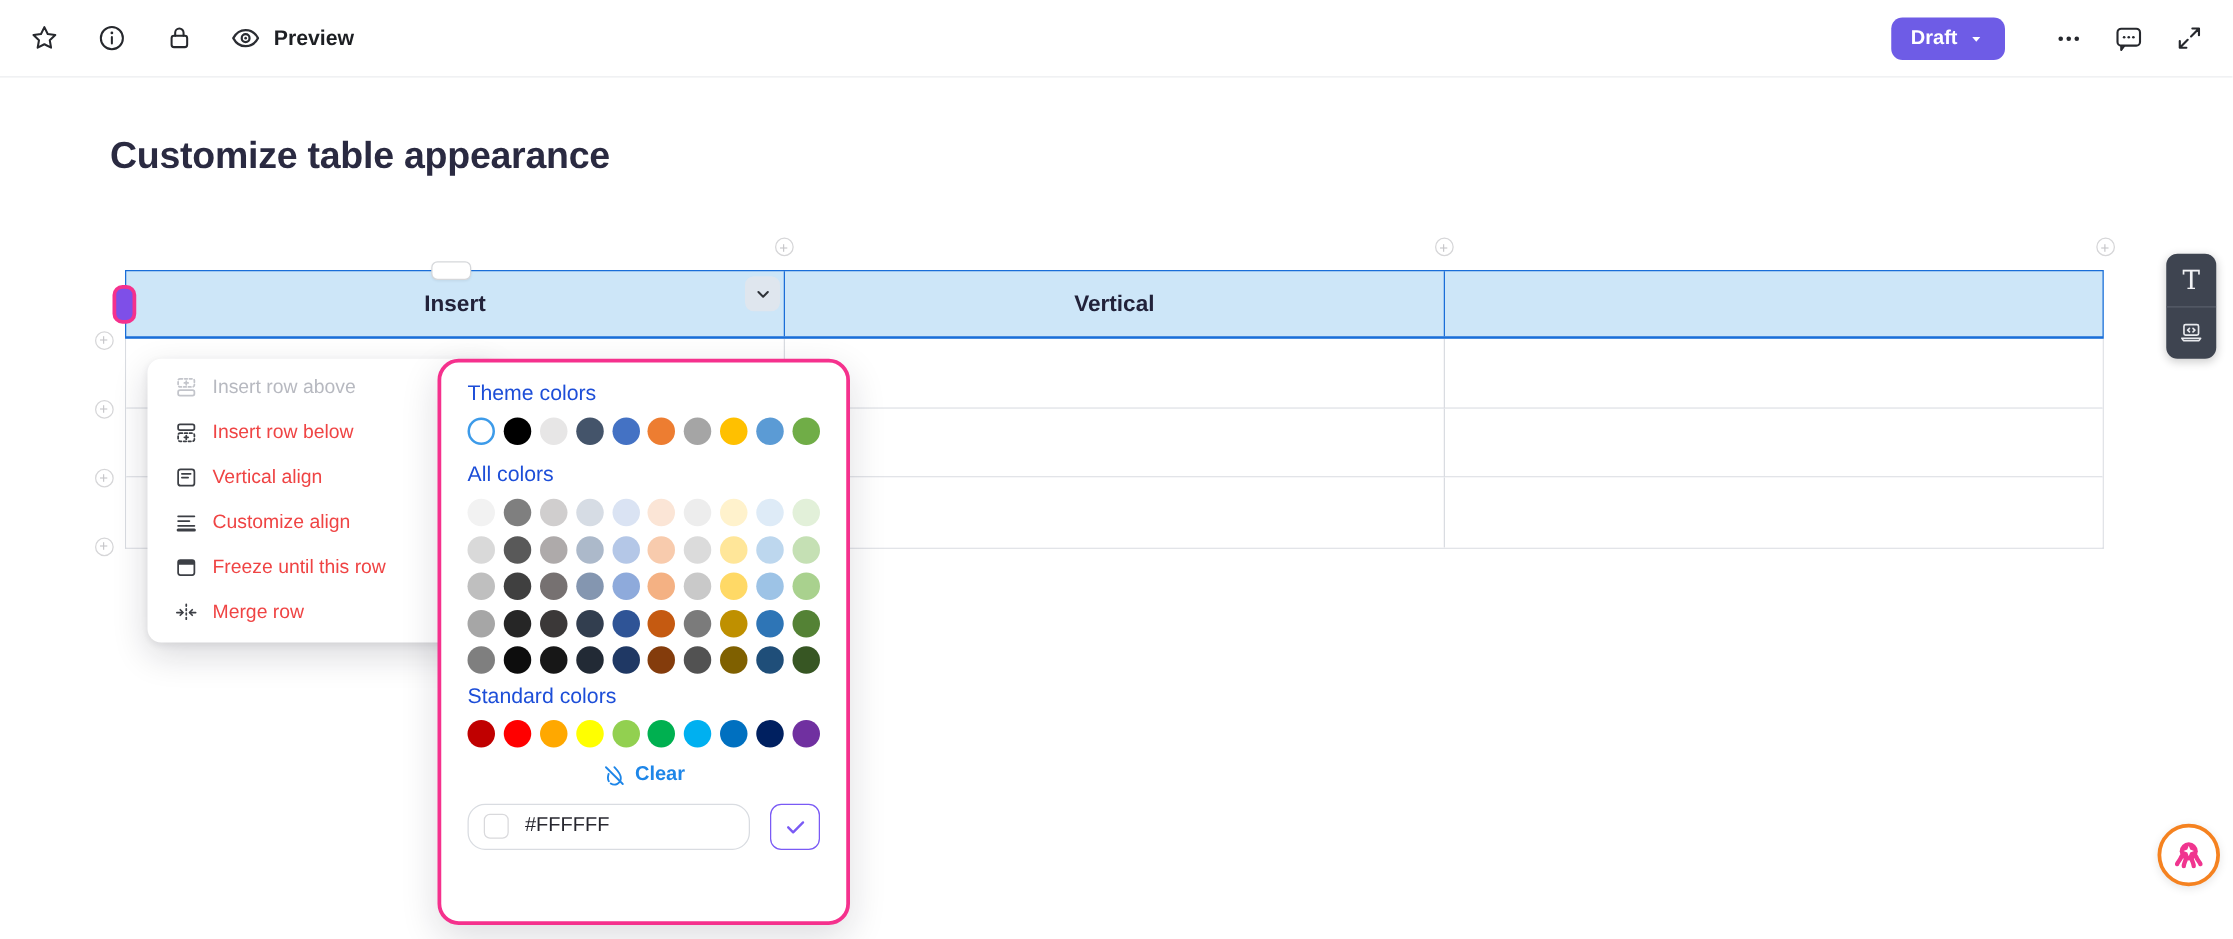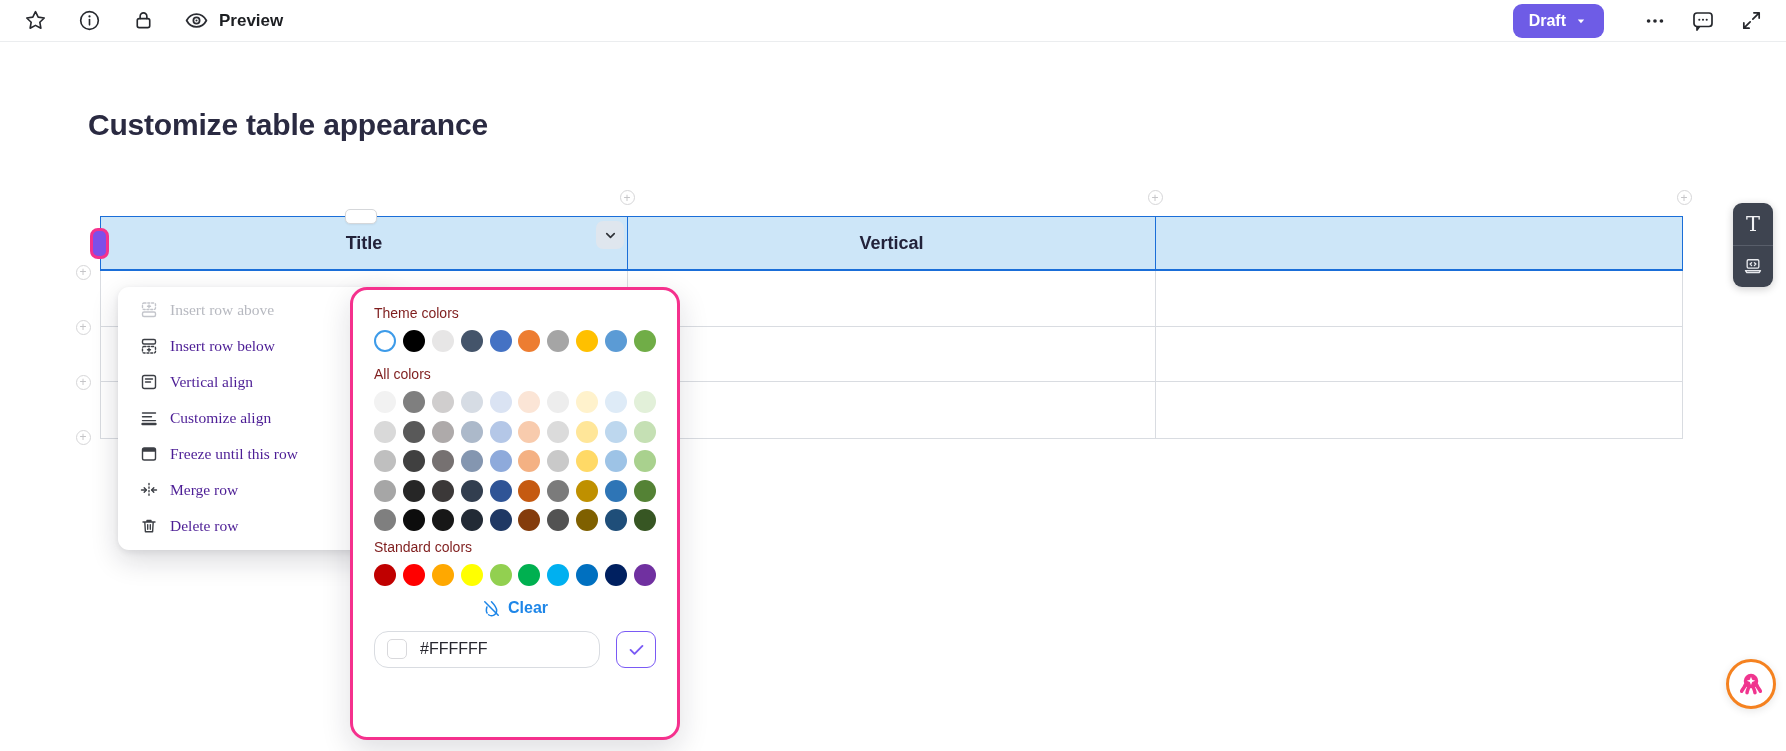--- a/index.html
+++ b/index.html
@@ -1,21 +1,21 @@
 <!DOCTYPE html>
 <html style="--accent-pink: #F5318D; --accent-purple: #7E4FE8; --draft-purple: #6E5CE6; --link-blue: #1E86E8; --confirm-purple: #7A5AF5; --header-fill: #CDE6F8; --header-border: #1A6ED8; --mascot-orange: #F58220; --mascot-pink: #F0358F;"><head>
 <meta charset="utf-8">
 <style>
   * { margin:0; padding:0; box-sizing:border-box; }
   html,body { width:1786px; height:751px; background:#fff; overflow:hidden;
               font-family:"Liberation Sans", sans-serif; color:#2b2d33; }
   svg { display:block; }
 
   
-  .topbar { position:absolute; left:0; top:0; width:1786px; height:42px;
+  .topbar { position:absolute; left:0; top:0; width:1786px; height:62px;
             border-bottom:1px solid #ebedef; background:#fff; display:flex;
             align-items:center; justify-content:space-between; padding:0 16px; z-index:60; }
   .tb-group { display:flex; align-items:center; }
   .tb-btn { width:38px; height:38px; display:flex; align-items:center; justify-content:center;
             border:none; background:transparent; border-radius:8px; cursor:pointer; color:#26282d; }
   .tb-left .tb-btn { margin-right:16px; }
   .tb-preview { display:flex; align-items:center; margin-left:6px; cursor:pointer; }
   .tb-preview-label { font-size:17px; font-weight:700; color:#1d1f23; margin-left:10px; }
   .draft-btn { background:var(--draft-purple,#6e5ce6); color:#fff; border:none; border-radius:9px;
                height:34px; padding:0 16px; display:flex; align-items:center; gap:8px;
@@ -53,38 +53,38 @@
                 background:var(--accent-purple,#7e4fe8); border:3.5px solid var(--accent-pink,#f5318d);
                 border-radius:8px; z-index:8; cursor:grab; }
 
   .add-marker { position:absolute; width:15px; height:15px; border-radius:50%; background:#fff;
                 border:1px solid #d6d6d8; color:#c5c5c8; display:flex; align-items:center;
                 justify-content:center; font-size:12px; line-height:1; z-index:4; cursor:pointer; }
 
   
   .ctx-menu { position:absolute; left:118px; top:287px; width:279px; background:#fff;
               border-radius:11px; box-shadow:0 2px 6px rgba(20,20,40,.08), 0 10px 28px rgba(20,20,40,.16);
-              padding:5px 0 6px 0; z-index:40;font-family:Liberation Serif, serif; }
+              padding:5px 0 6px 0; z-index:40; }
   .menu-item { height:36px; display:flex; align-items:center; padding:0 14px 0 22px;
-               font-size:15.5px; color:#4c1d95; cursor:pointer; position:relative; }
+               font-size:15.5px; color:#ef4444; cursor:pointer; position:relative; }
   .menu-item .mi-icon { width:18px; height:18px; margin-right:12px; display:flex;
                         align-items:center; justify-content:center; color:#3c3f45; }
   .menu-item.disabled { color:#b7b9c0; cursor:default; }
   .menu-item.disabled .mi-icon { color:#c3c5cb; }
   .mi-label { flex:1; white-space:nowrap; }
   .mi-chev { color:#7a7d84; display:flex; }
   .hl-ring { position:absolute; left:9px; right:9px; top:1px; bottom:1px;
              border:2.5px solid var(--accent-pink,#f5318d); border-radius:9px; pointer-events:none; }
   .swatch-ic { width:16px; height:16px; background:#fff; border:1px solid #c9ccd2; border-radius:4px; }
 
   
   .picker { position:absolute; left:350px; top:287px; width:330px; height:453px; background:#fff;
             border:3px solid var(--accent-pink,#f5318d); border-radius:17px; z-index:50;
             box-shadow:0 10px 30px rgba(20,20,40,.14); padding:15px 21px 0 21px; }
-  .pk-title { font-size:14px; color:#7f1d1d; margin-bottom:9px; }
+  .pk-title { font-size:17px; color:#1d4ed8; margin-bottom:9px; }
   .sw-row { display:flex; justify-content:space-between; margin-bottom:7.5px; }
   .sw { width:22px; height:22px; border-radius:50%; cursor:pointer; display:inline-block; }
   .sw.sel { background:#fff; border:2.5px solid #3d9be9; }
   .mt-14 { margin-top:14px; } .mt-10 { }
   .clear-btn { display:flex; align-items:center; gap:7px; margin:13px auto 0 auto; border:none;
                background:transparent; color:var(--link-blue,#1e86e8); font-size:16px; font-weight:700;
                cursor:pointer; }
   .hex-row { display:flex; align-items:center; margin-top:13px; }
   .hex-wrap { width:227px; height:37px; border:1px solid #d9dce1; border-radius:14px;
               display:flex; align-items:center; padding:0 12px; background:#fff; }
@@ -185,21 +185,21 @@
             <path d="M14.5 4H20v5.5M20 4l-6.6 6.6M9.5 20H4v-5.5M4 20l6.6-6.6"></path>
           </svg>
         </span>
     </button>
   </div>
 </div>
 
 <h1 class="page-title">Customize table appearance</h1>
 
 <div class="tbl-header">
-  <div class="th-cell th-c1">Title</div>
+  <div class="th-cell th-c1">Insert</div>
   <div class="th-cell th-c2">Vertical</div>
   <div class="th-cell th-c3"></div>
 </div>
 
 <div class="tbl-body">
   <div class="td-cell"></div>
   <div class="td-cell"></div>
   <div class="td-cell lastcol"></div>
   <div class="td-cell"></div>
   <div class="td-cell"></div>
@@ -297,28 +297,20 @@
     <span class="mi-icon">
         <svg width="18" height="18" viewBox="0 0 18 18" fill="none" stroke="currentColor" stroke-width="1.4" stroke-linecap="round" stroke-linejoin="round">
           <path d="M9 2.5v13" stroke-dasharray="1.3 2.2"></path>
           <path d="M1.5 9h4.5M16.5 9H12"></path>
           <path d="M4.2 6.8L6.4 9l-2.2 2.2M13.8 6.8L11.6 9l2.2 2.2"></path>
         </svg>
       </span>
     <span class="mi-label">Merge row</span>
   </div>
 
-  <div class="menu-item">
-    <span class="mi-icon">
-        <svg width="18" height="18" viewBox="0 0 18 18" fill="none" stroke="currentColor" stroke-width="1.4" stroke-linecap="round" stroke-linejoin="round">
-          <path d="M3 5h12M7 5V3.5h4V5M4.8 5l.6 9.8h7.2L13.2 5M7.7 7.6v4.6M10.3 7.6v4.6"></path>
-        </svg>
-      </span>
-    <span class="mi-label">Delete row</span>
-  </div>
 </div>
 
 <div class="picker">
   <div class="pk-title">Theme colors</div>
   <div class="sw-row" id="theme-row">
       <span class="sw sel"></span>
       <span class="sw" style="background: rgb(0, 0, 0);"></span>
       <span class="sw" style="background: rgb(231, 230, 230);"></span>
       <span class="sw" style="background: rgb(68, 84, 106);"></span>
       <span class="sw" style="background: rgb(68, 114, 196);"></span>

